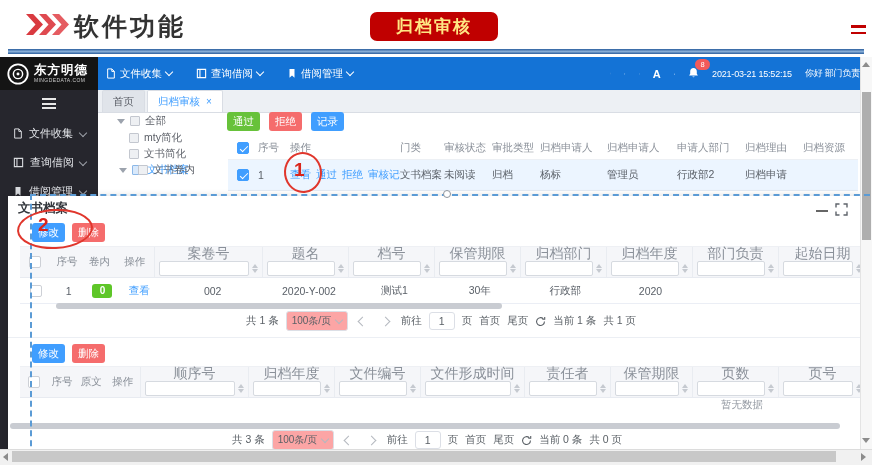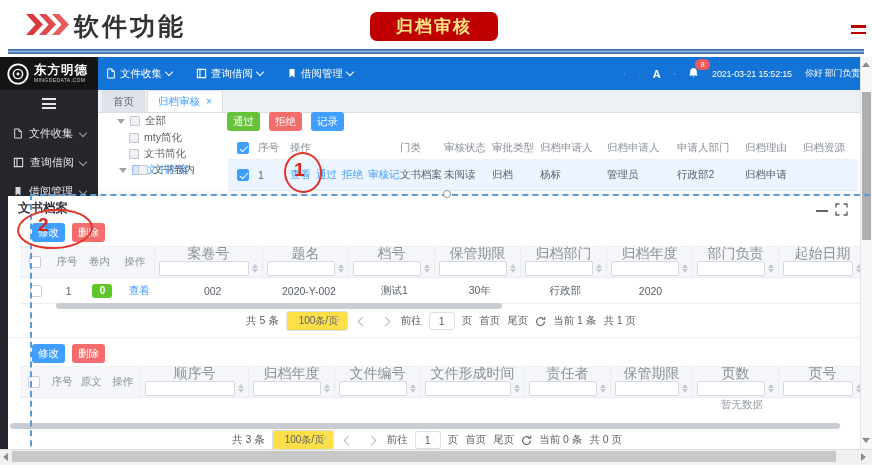--- a/index.html
+++ b/index.html
@@ -89,21 +89,21 @@
   .sort .up{border-bottom:4px solid #C5C9D0}.sort .dn{border-top:4px solid #C5C9D0}
   .fdata{display:flex;height:25px;align-items:center;border-bottom:1px solid #EBEEF5}
   .fd{display:flex;align-items:center;justify-content:center;font-size:10.5px;color:#5A6068;
     box-sizing:border-box;white-space:nowrap}
   .gbadge{min-width:16px;height:14px;border-radius:3px;background:#5EC628;color:#fff;font-size:10px;
     font-weight:bold;display:flex;align-items:center;justify-content:center;padding:0 2px}
   .hthumb{height:6px;background:#C9CCD2;border-radius:3px}
   
   .pag{display:flex;align-items:center;gap:7px;font-size:10.5px;color:#5A6066;white-space:nowrap}
   .pgsel{width:62px;height:20px;border:1px solid #DCDFE6;border-radius:3px;display:flex;align-items:center;
-    justify-content:space-between;padding:0 12px;font-size:10px;color:#5A6066;background:#fde047;box-sizing:border-box}
+    justify-content:space-between;padding:0 5px;font-size:10px;color:#5A6066;background:#fca5a5;box-sizing:border-box}
   .selcaret{width:5px;height:5px;border-right:1.2px solid #B4B8BF;border-bottom:1.2px solid #B4B8BF;
     transform:rotate(45deg);margin-top:-2px}
   .pgbtn{width:16px;height:18px;display:flex;align-items:center;justify-content:center}
   .chv{width:6px;height:6px;border-right:1.4px solid #B4B8BF;border-bottom:1.4px solid #B4B8BF}
   .chv.l{transform:rotate(135deg)}.chv.rt{transform:rotate(-45deg)}
   .pginput{width:26px;height:18px;border:1px solid #DCDFE6;border-radius:3px;text-align:center;
     font-size:10.5px;color:#5A6066;box-sizing:border-box}
   .empty{font-size:10.5px;color:#949AA3}
   
   .ellipse{border:2px solid #E0362C;border-radius:50%;z-index:40;pointer-events:none}
@@ -434,21 +434,21 @@
       <div class="fd" style="width:86px">30年</div>
       <div class="fd" style="width:86px">行政部</div>
       <div class="fd" style="width:86px">2020</div>
       <div class="fd" style="width:86px"></div>
       <div class="fd" style="width:88px"></div>
     </div>
   </div>
   <div class="r hthumb" style="left:48px;top:107px;width:446px"></div>
 
   <div class="r pag" style="left:238px;top:115px">
-    <span>共 5 条</span>
+    <span>共 1 条</span>
     <span class="pgsel">
         <span>100条/页</span>
         <span class="selcaret"></span>
       </span>
     <span class="pgbtn">
         <span class="chv l"></span>
       </span>
     <span class="pgbtn">
         <span class="chv rt"></span>
       </span>

